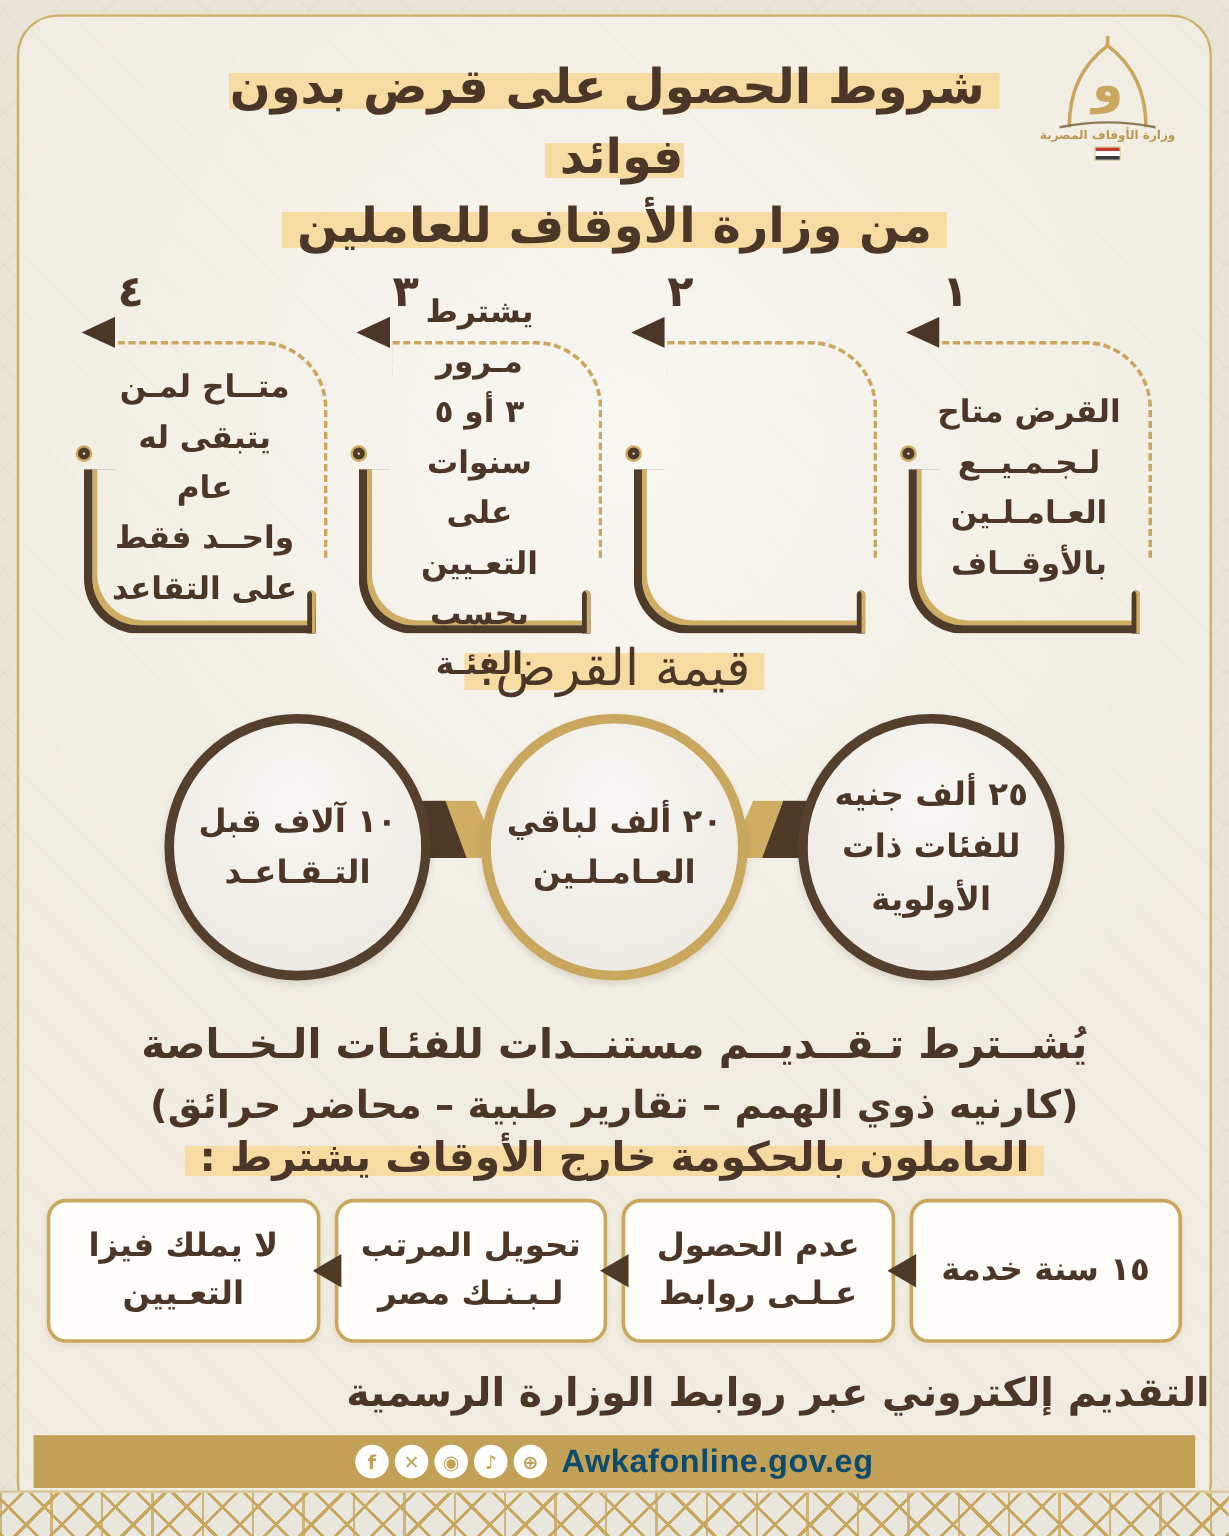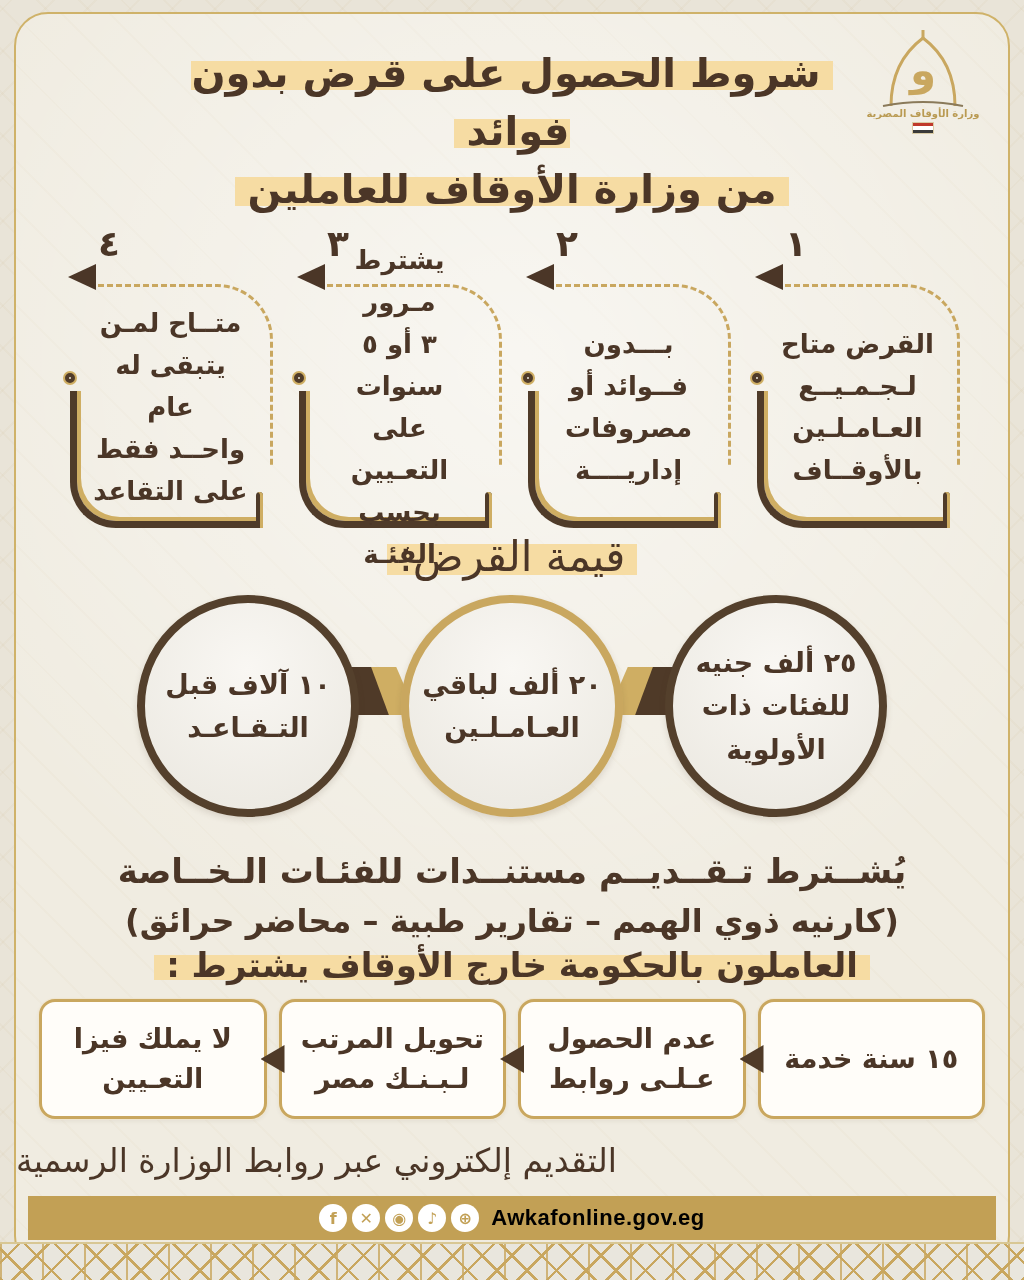--- a/index.html
+++ b/index.html
@@ -71,29 +71,29 @@
   .docs-note .l2 { font-size:32px; line-height:1.5; }
   .ext-head { text-align:center; font-size:34px; font-weight:bold; color:#4b3627; }
   
   .eboxes { display:flex; align-items:stretch; padding:0 18px; margin-top:14px; }
   .ebox { flex:1; margin:0 5px; background:#fffdf9; border:3px solid #c9a75f; border-radius:16px; min-height:120px;
     display:flex; align-items:center; justify-content:center; text-align:center;
     font-size:27px; font-weight:bold; color:#4b3627; line-height:1.5; white-space:pre-line;
     box-shadow:0 0 0 1px #efe6d2, 0 2px 4px rgba(80,60,40,.08); }
   .btri { width:24px; height:28px; align-self:center; background:#4f3a28;
     clip-path:polygon(100% 0,100% 100%,0 50%); margin:0 -11px; z-index:2; flex:none; }
-  .app-note { margin-top:22px; text-align:left; font-size:33px; font-weight:normal; color:#4b3627; }
+  .app-note { margin-top:22px; text-align:right; font-size:33px; font-weight:bold; color:#4b3627; }
   
   .footer { margin:16px 12px 0; height:44px; background:#c2a055; display:flex; align-items:center;
     justify-content:center; gap:12px; direction:ltr; }
   .icons { display:flex; gap:5px; }
   .sicon { width:28px; height:28px; border-radius:50%; background:#fff; color:#c2a055;
     display:flex; align-items:center; justify-content:center; font-size:16px; font-weight:bold;
     font-family:"DejaVu Sans", sans-serif; }
-  .url { color:#000000; font-size:22px; font-weight:bold; font-family:"Liberation Sans", sans-serif; letter-spacing:.5px; }
+  .url { color:#0c4a6e; font-size:27px; font-weight:bold; font-family:"Liberation Sans", sans-serif; letter-spacing:.5px; }
   
   .band { position:absolute; left:0; right:0; bottom:0; height:38px; z-index:5;
     background:
       repeating-linear-gradient(45deg, #c9a75f 0 2.5px, transparent 2.5px 21px),
       repeating-linear-gradient(-45deg, #c9a75f 0 2.5px, transparent 2.5px 21px),
       repeating-linear-gradient(90deg, rgba(201,167,95,.8) 0 2px, transparent 2px 42px),
       #e9e6dd;
     border-top:2px solid #d8c794; }
 </style>
 </head>
@@ -139,24 +139,20 @@
       </div>
     </div>
     <div class="cond">
       <div class="cond-num">٢</div>
       <div class="cond-tri"></div>
       <div class="cond-frame">
         <div class="cond-dash"></div>
           <div class="cond-bracket"></div>
           <div class="cond-stub"></div>
           <div class="cond-dot"></div>
-        <div class="cond-text">بـــدون
-فــوائد أو
-مصروفات
-إداريــــة</div>
       </div>
     </div>
     <div class="cond">
       <div class="cond-num">٣</div>
       <div class="cond-tri"></div>
       <div class="cond-frame">
         <div class="cond-dash"></div>
           <div class="cond-bracket"></div>
           <div class="cond-stub"></div>
           <div class="cond-dot"></div>

